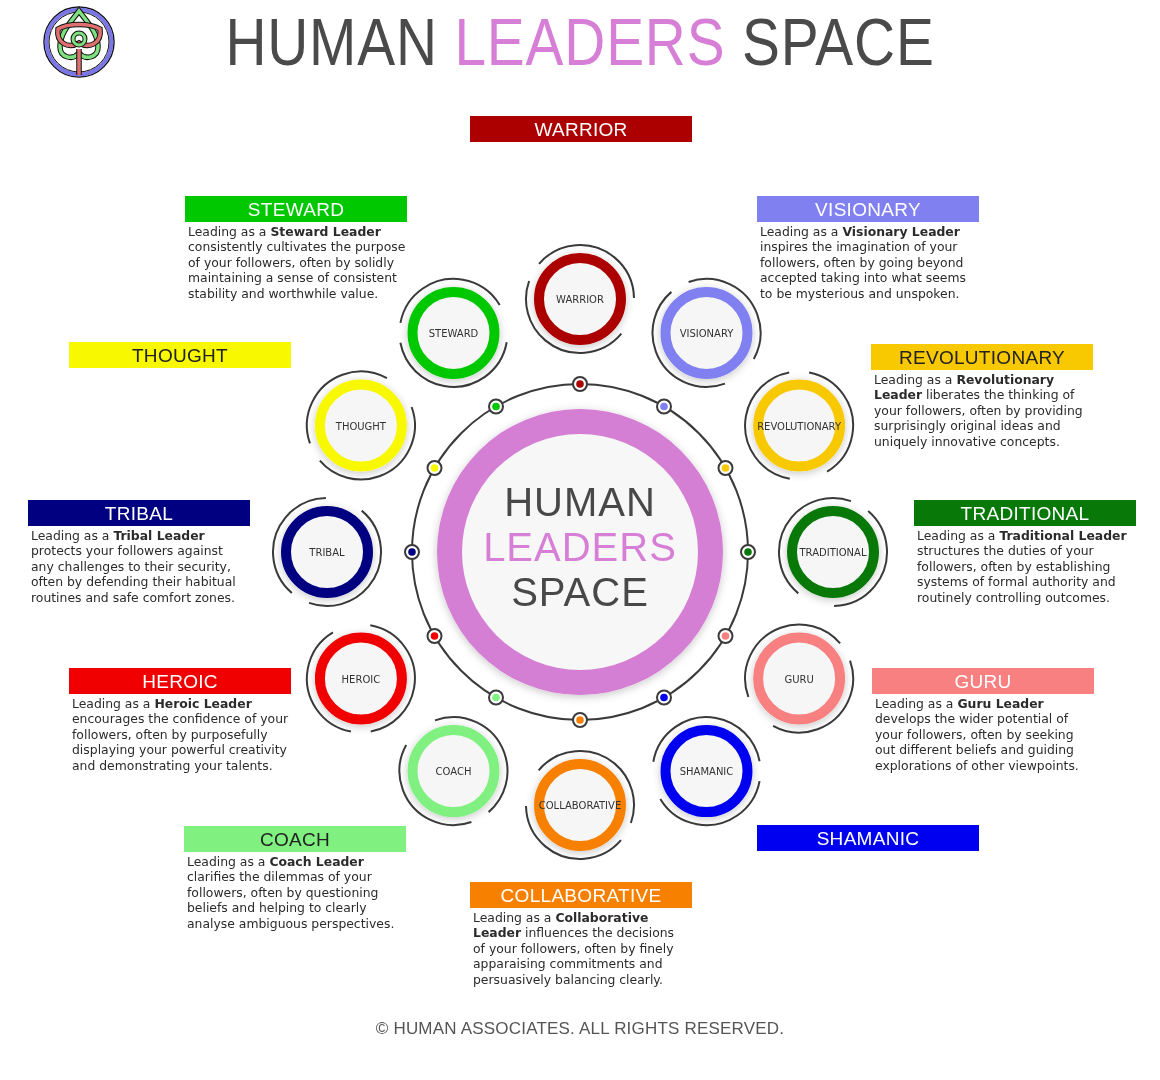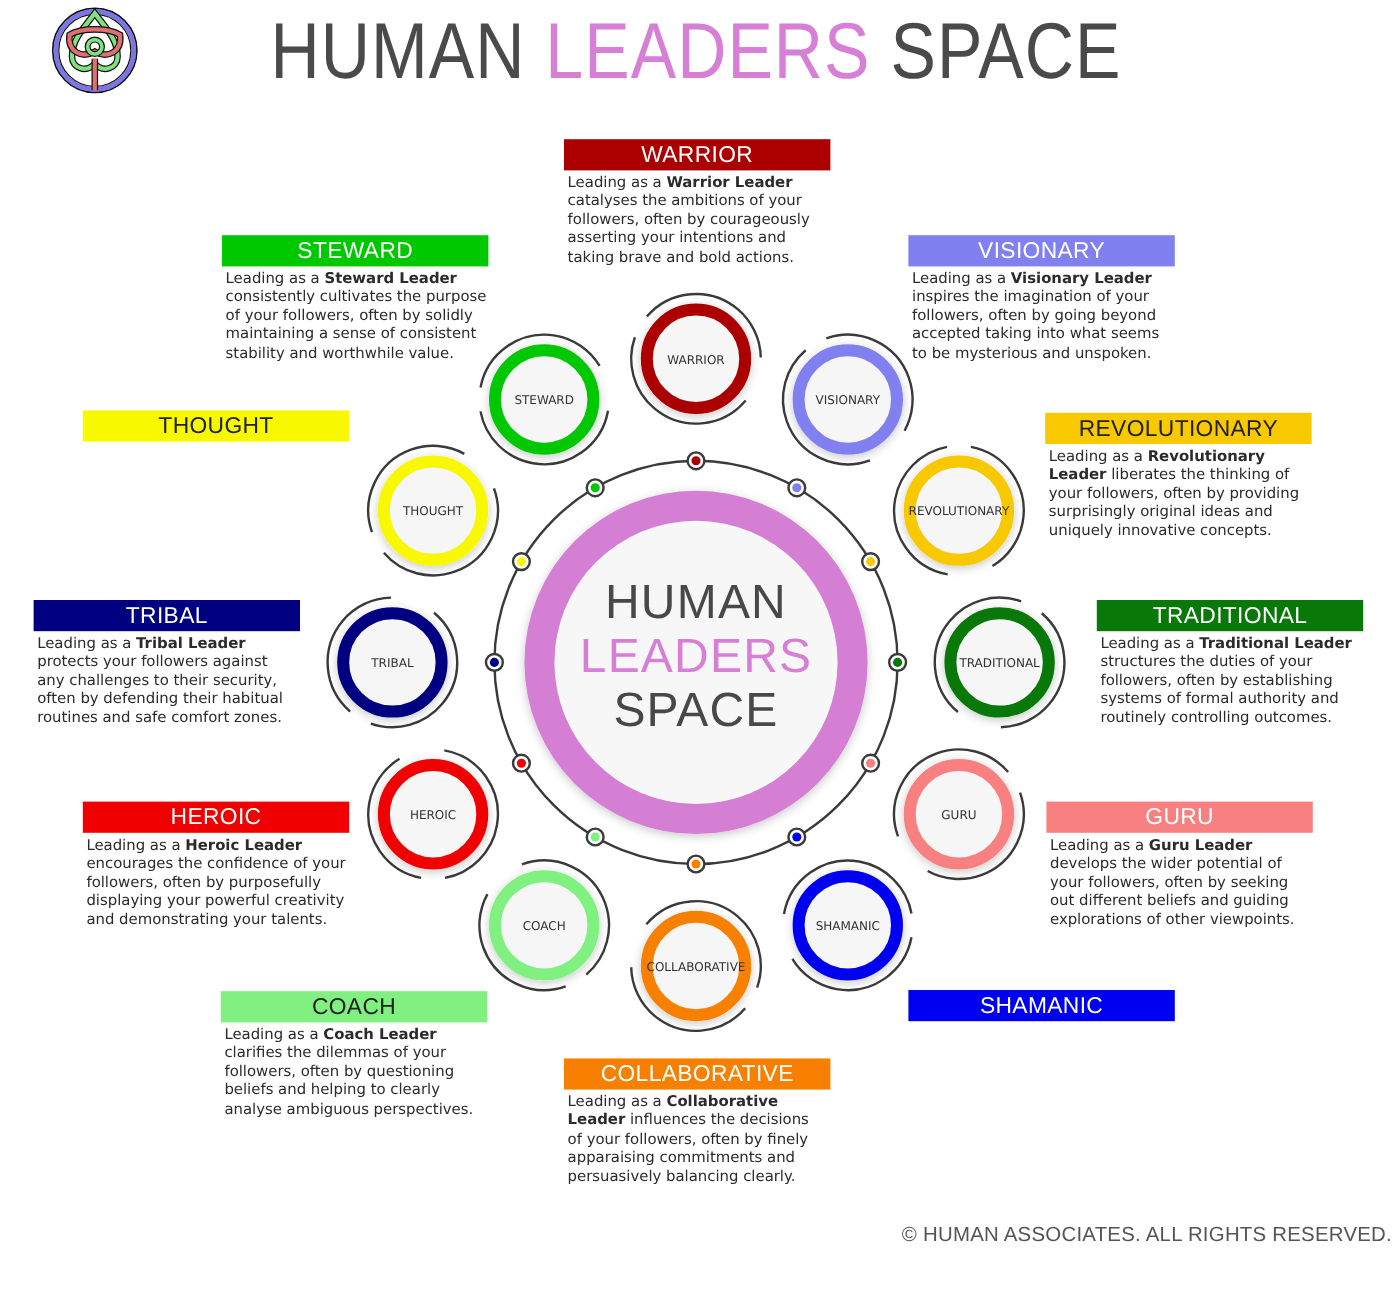--- a/index.html
+++ b/index.html
@@ -13,21 +13,21 @@
   #diagram { left:0; top:0; width:1160px; height:1080px; }
   .card { position:absolute; width:222px; }
   .card .hdr { height:26px; line-height:27px; text-align:center; font-family:"Liberation Sans", sans-serif;
                font-size:19px; letter-spacing:0.3px; }
   .card .txt { font-size:12.4px; line-height:15.4px; padding:2px 3px 0 3px; color:#2b2b2b; white-space:nowrap; }
   .card .txt b { font-weight:bold; }
   .node-label { font-family:"DejaVu Sans", sans-serif; font-size:10px; fill:#333; }
   #center-text { left:440px; top:480px; width:280px; text-align:center; font-family:"Liberation Sans", sans-serif;
                  font-size:40px; line-height:45px; color:#484848; letter-spacing:1px; }
   #center-text .accent { color:#d77fd6; }
-  #footer { left:0; width:1160px; top:1019px; text-align:right; font-family:"Liberation Sans", sans-serif;
+  #footer { left:0; width:1160px; top:1019px; text-align:center; font-family:"Liberation Sans", sans-serif;
             font-size:17px; color:#555; letter-spacing:0.2px; }
 </style>
 </head>
 <body>
 
 <svg id="logo" class="abs" viewBox="0 0 78 78">
   <circle cx="39" cy="39" r="35" fill="#fff" stroke="#111" stroke-width="1.5"></circle>
   <circle cx="39" cy="39" r="32.5" fill="none" stroke="#7b76e6" stroke-width="4"></circle>
   <circle cx="39" cy="39" r="30" fill="none" stroke="#111" stroke-width="1"></circle>
   <path d="M39 8 C30 20 20 30 20 44 C20 54 32 58 39 50 C46 58 58 54 58 44 C58 30 48 20 39 8Z" fill="none" stroke="#111" stroke-width="5.5"></path>
@@ -163,27 +163,20 @@
 
 <div id="center-text" class="abs">
   <div>HUMAN</div>
   <div class="accent">LEADERS</div>
   <div>SPACE</div>
 </div>
 
 <div id="cards">
     <div class="card" style="left: 470px; top: 116px;">
       <div class="hdr" style="background: rgb(172, 0, 0); color: rgb(255, 255, 255);">WARRIOR</div>
-      <div class="txt">
-        <div>Leading as a <b>Warrior Leader</b></div>
-        <div>catalyses the ambitions of your</div>
-        <div>followers, often by courageously</div>
-        <div>asserting your intentions and</div>
-        <div>taking brave and bold actions.</div>
-      </div>
     </div>
     <div class="card" style="left: 757px; top: 196px;">
       <div class="hdr" style="background: rgb(128, 128, 240); color: rgb(255, 255, 255);">VISIONARY</div>
       <div class="txt">
         <div>Leading as a <b>Visionary Leader</b></div>
         <div>inspires the imagination of your</div>
         <div>followers, often by going beyond</div>
         <div>accepted taking into what seems</div>
         <div>to be mysterious and unspoken.</div>
       </div>

